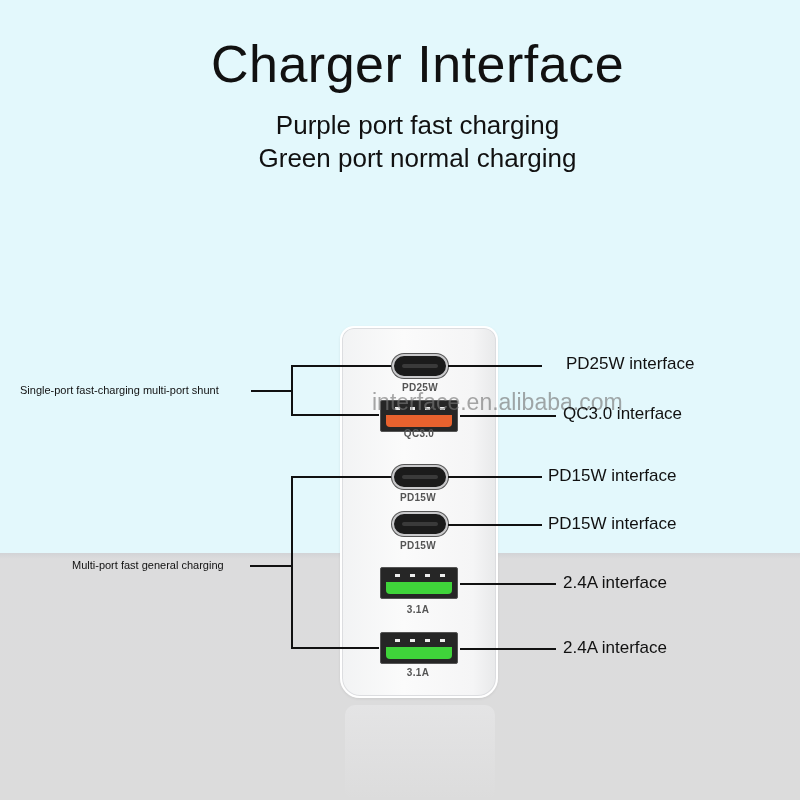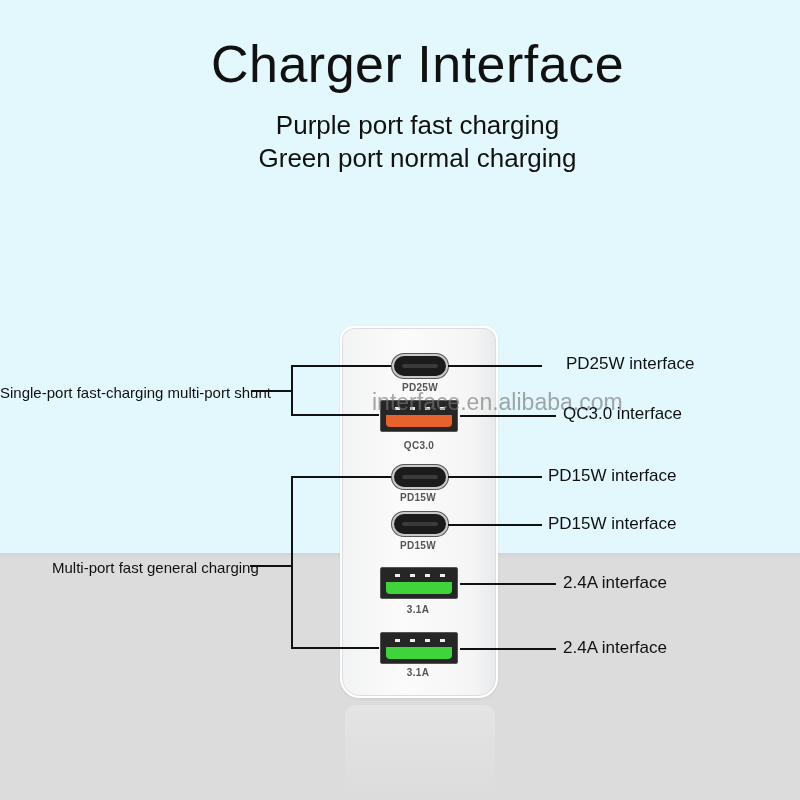--- a/index.html
+++ b/index.html
@@ -18,21 +18,21 @@
   .usbc { position: absolute; width: 56px; height: 24px; border-radius: 12px; background: #1b1b1b; border: 2px solid #c9c9cb; box-shadow: 0 0 0 1px #555; }
   .usbc::after { content: ""; position: absolute; left: 8px; top: 8px; width: 36px; height: 4px; border-radius: 2px; background: #3a3a3a; }
   .usba { position: absolute; width: 78px; height: 32px; background: #262626; border: 1px solid #555; border-radius: 2px; }
   .usba .tongue { position: absolute; left: 5px; top: 14px; width: 66px; height: 12px; border-radius: 0 0 4px 4px; }
   .usba .pins { position: absolute; left: 14px; top: 6px; width: 50px; height: 3px; display: flex; justify-content: space-between; }
   .usba .pins span { width: 5px; height: 3px; background: #eee; }
   .port-label { position: absolute; width: 100px; text-align: center; font-size: 10px; font-weight: 700; color: #555; letter-spacing: 0.3px; }
 
   .line { position: absolute; background: #111; }
   .callout { position: absolute; font-size: 17px; white-space: nowrap; }
-  .side-label { position: absolute; font-size: 15px; white-space: nowrap; }
+  .side-label { position: absolute; font-size: 11px; white-space: nowrap; padding-left: 20px; }
   .watermark { position: absolute; left: 372px; top: 389px; font-size: 23px; color: rgba(120,120,120,0.65); letter-spacing: 0px; }
 </style>
 </head>
 <body>
 
 <div class="bg-top"></div>
 <div class="bg-bottom"></div>
 
 <div class="title">Charger Interface</div>
 <div class="sub sub1">Purple port fast charging</div>
@@ -46,21 +46,21 @@
 
 <div class="usba" style="left:380px; top:400px;">
   <div class="pins">
       <span></span>
       <span></span>
       <span></span>
       <span></span>
     </div>
   <div class="tongue" style="background:#e8622e;"></div>
 </div>
-<div class="port-label" style="left:369px; top:440px;">QC3.0</div>
+<div class="port-label" style="left:369px; top:428px;">QC3.0</div>
 
 <div class="usbc" style="left:392px; top:465px;"></div>
 <div class="port-label" style="left:368px; top:492px;">PD15W</div>
 
 <div class="usbc" style="left:392px; top:512px;"></div>
 <div class="port-label" style="left:368px; top:540px;">PD15W</div>
 
 <div class="usba" style="left:380px; top:567px;">
   <div class="pins">
       <span></span>

